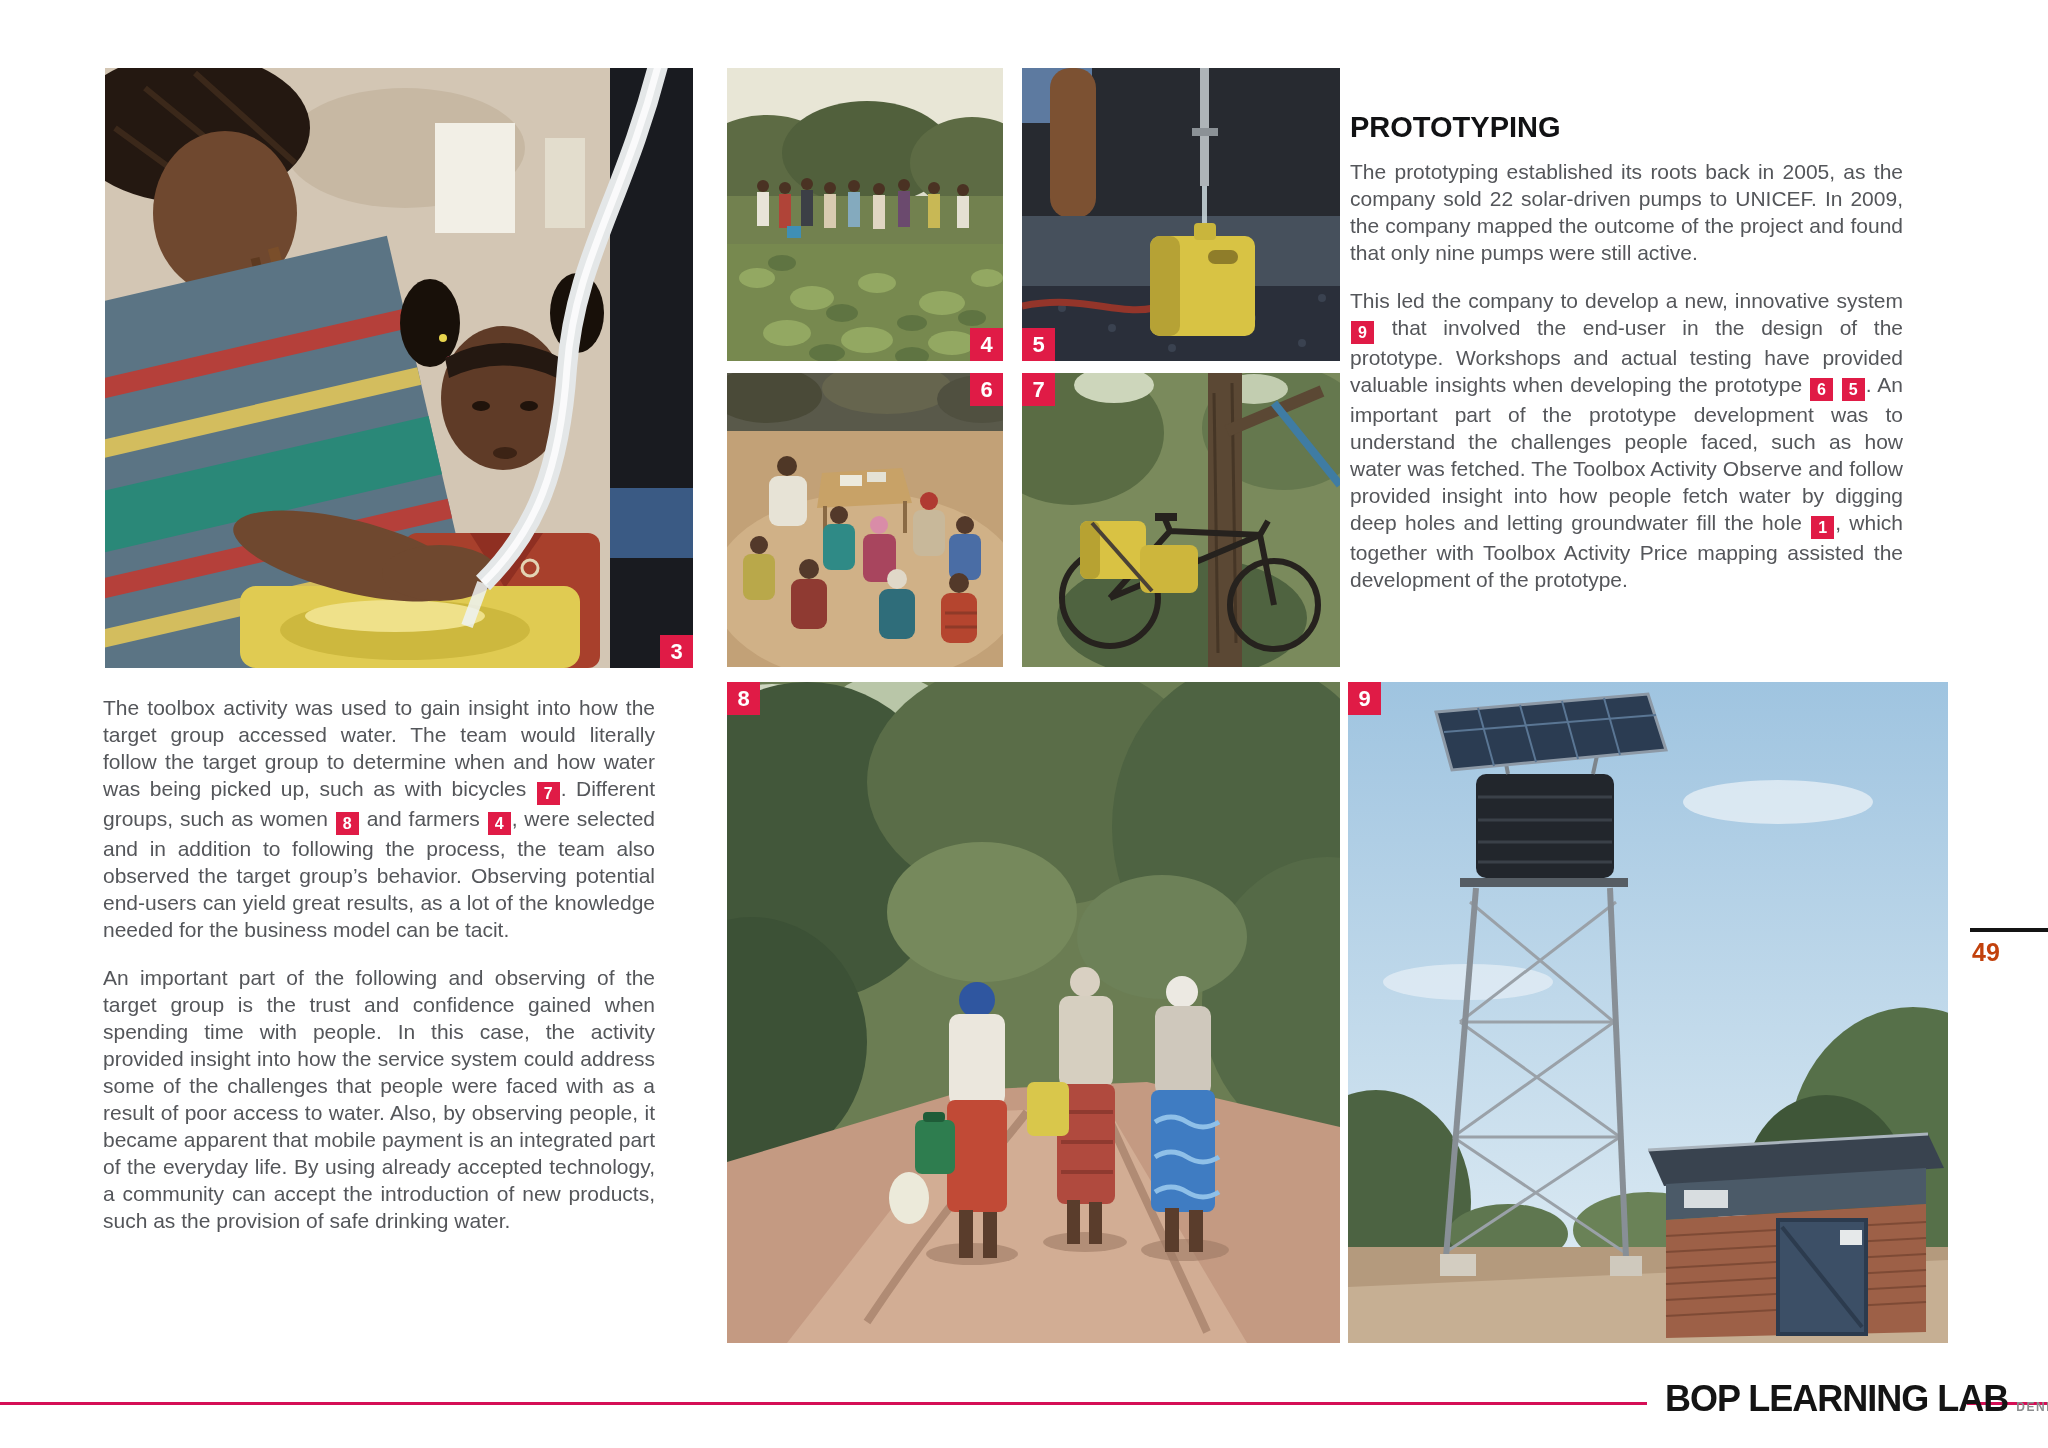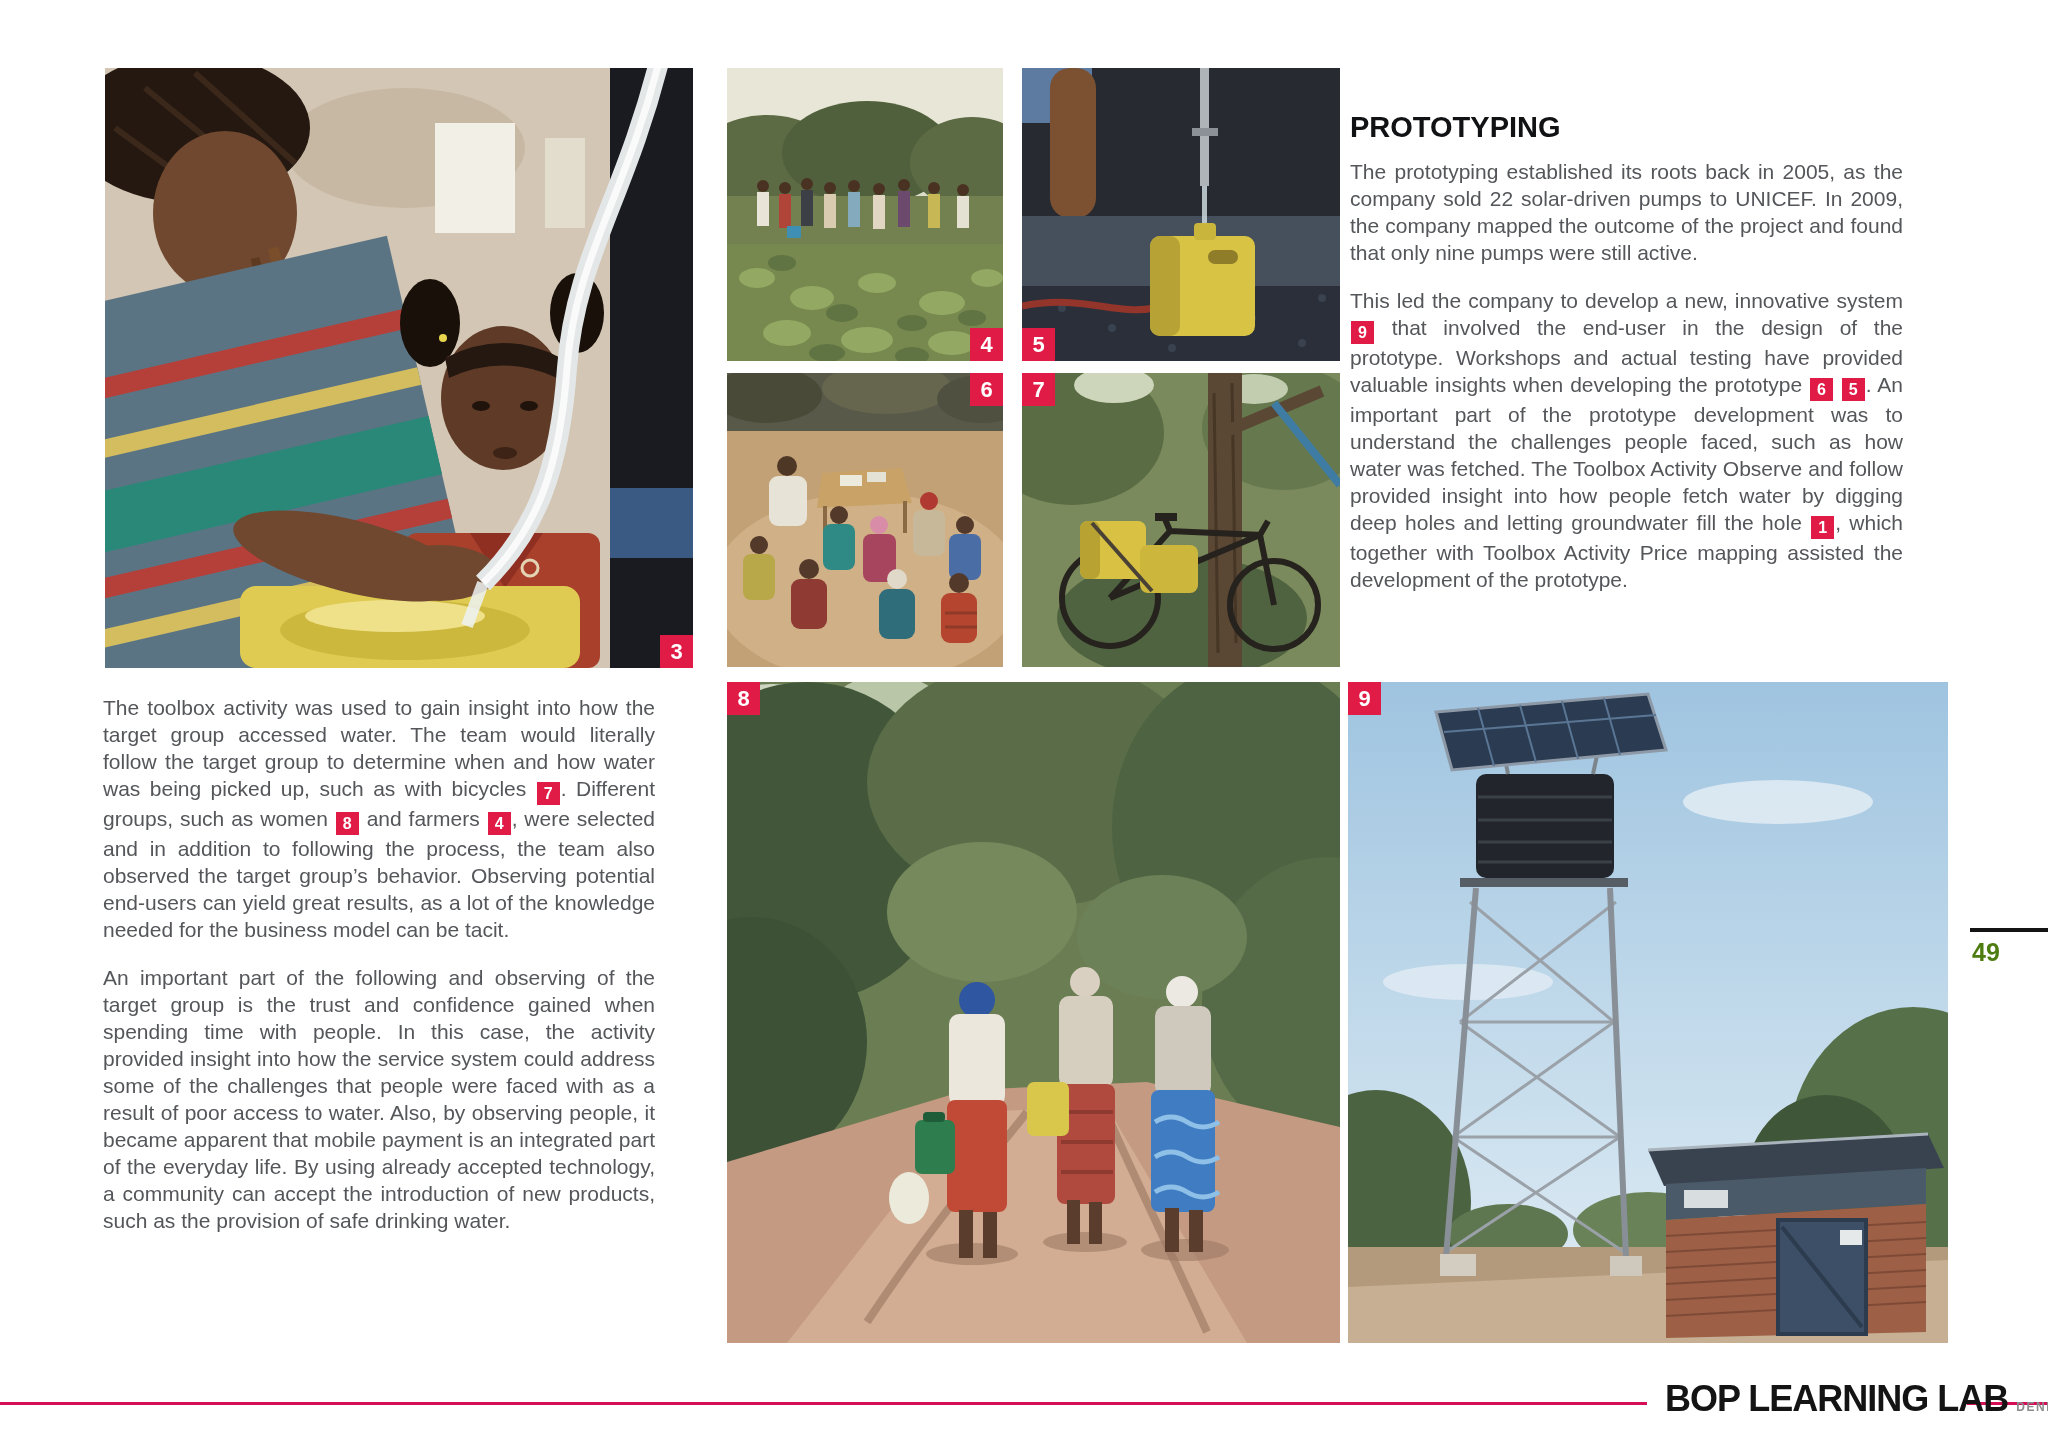--- a/index.html
+++ b/index.html
@@ -34,21 +34,21 @@
   .col p:last-child{margin-bottom:0;}
   .col-left {left:103px; top:694px; width:552px;}
   .col-right{left:1350px;top:112px; width:553px;}
 
   .inline-badge{display:inline-block;width:23px;height:23px;background:#e01b46;
     color:#fff;font-weight:bold;font-size:16px;line-height:23px;text-align:center;
     vertical-align:-3px;margin:0 1px;}
 
   
   .pagenum-rule{position:absolute;left:1970px;top:928px;width:78px;height:4px;background:#141414;}
-  .pagenum{position:absolute;left:1972px;top:938px;font-size:25px;font-weight:bold;color:#4d7c0f;}
+  .pagenum{position:absolute;left:1972px;top:938px;font-size:25px;font-weight:bold;color:#c2410c;}
 
   
   .footer-rule{position:absolute;top:1402px;height:3px;background:#d50f56;}
   .footer-rule.seg-left {left:0;width:1647px;}
   .footer-rule.seg-right{left:1967px;width:81px;}
   .brand{position:absolute;left:1665px;top:1378px;white-space:nowrap;}
   .brand .brand-name{font-size:36px;font-weight:bold;letter-spacing:-1px;color:#141414;}
   .brand .brand-country{font-size:12px;font-weight:bold;letter-spacing:1.5px;color:#8a8c8e;margin-left:8px;}
 </style>
 </head>

